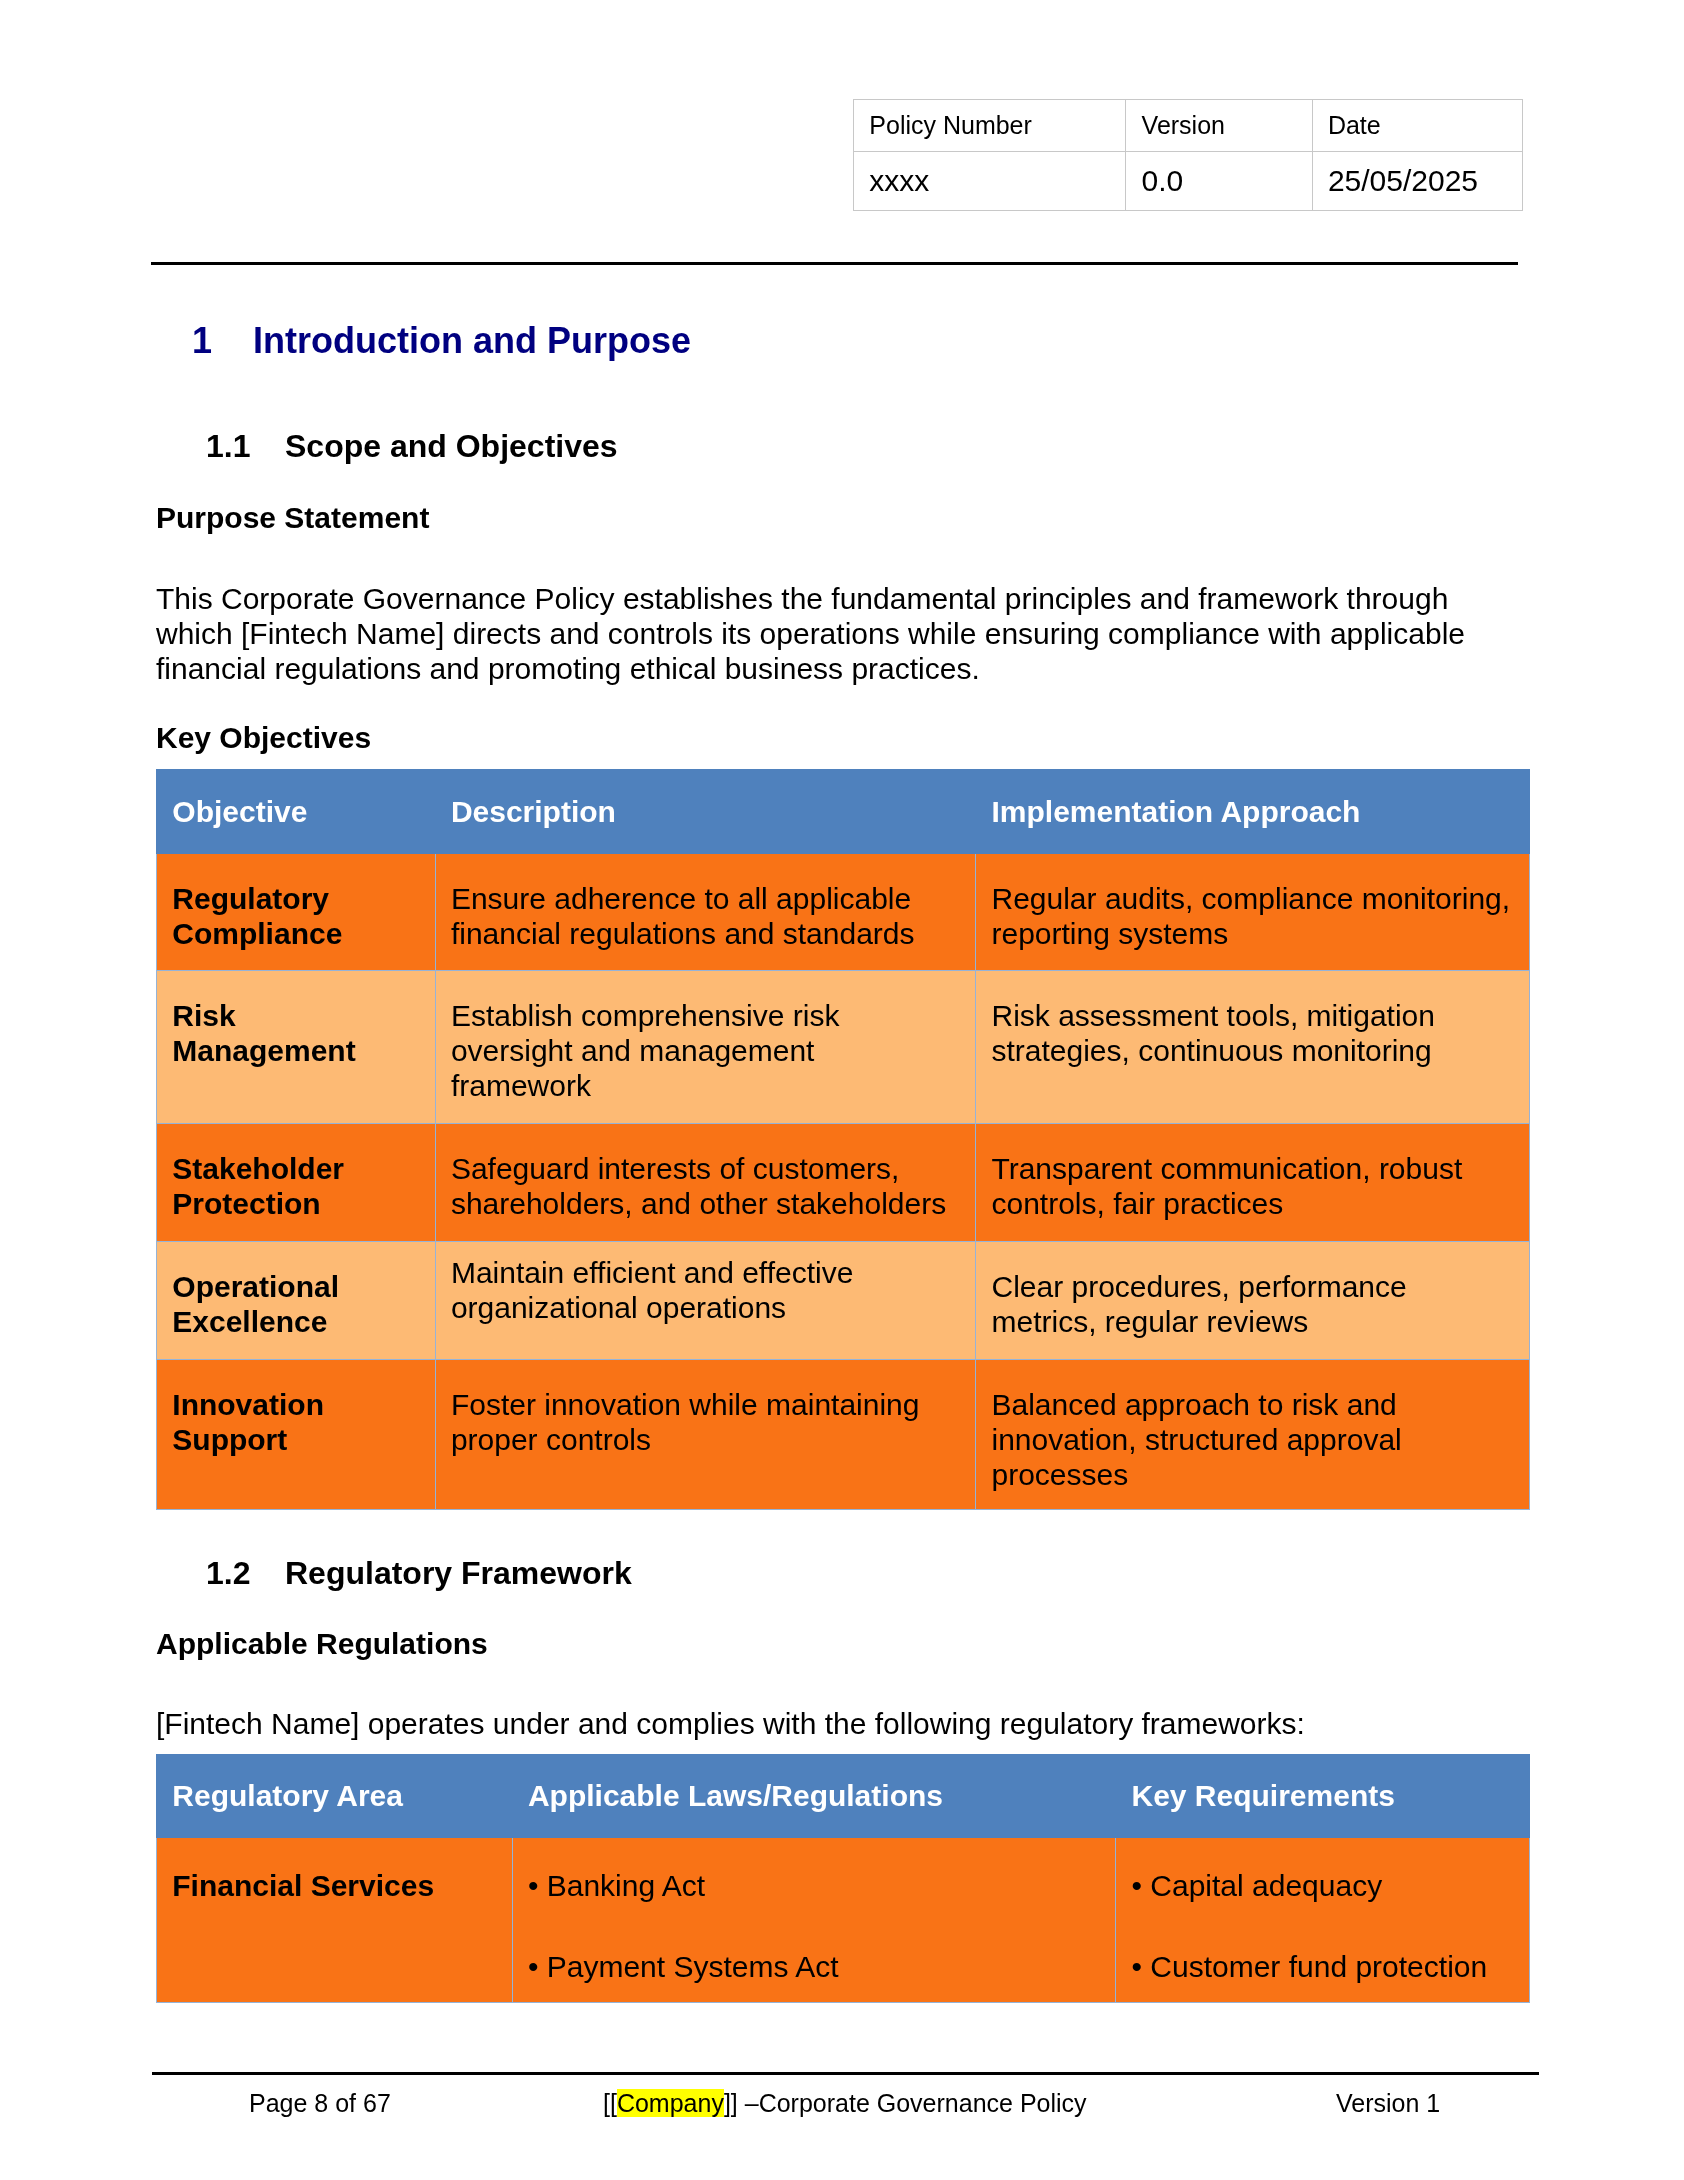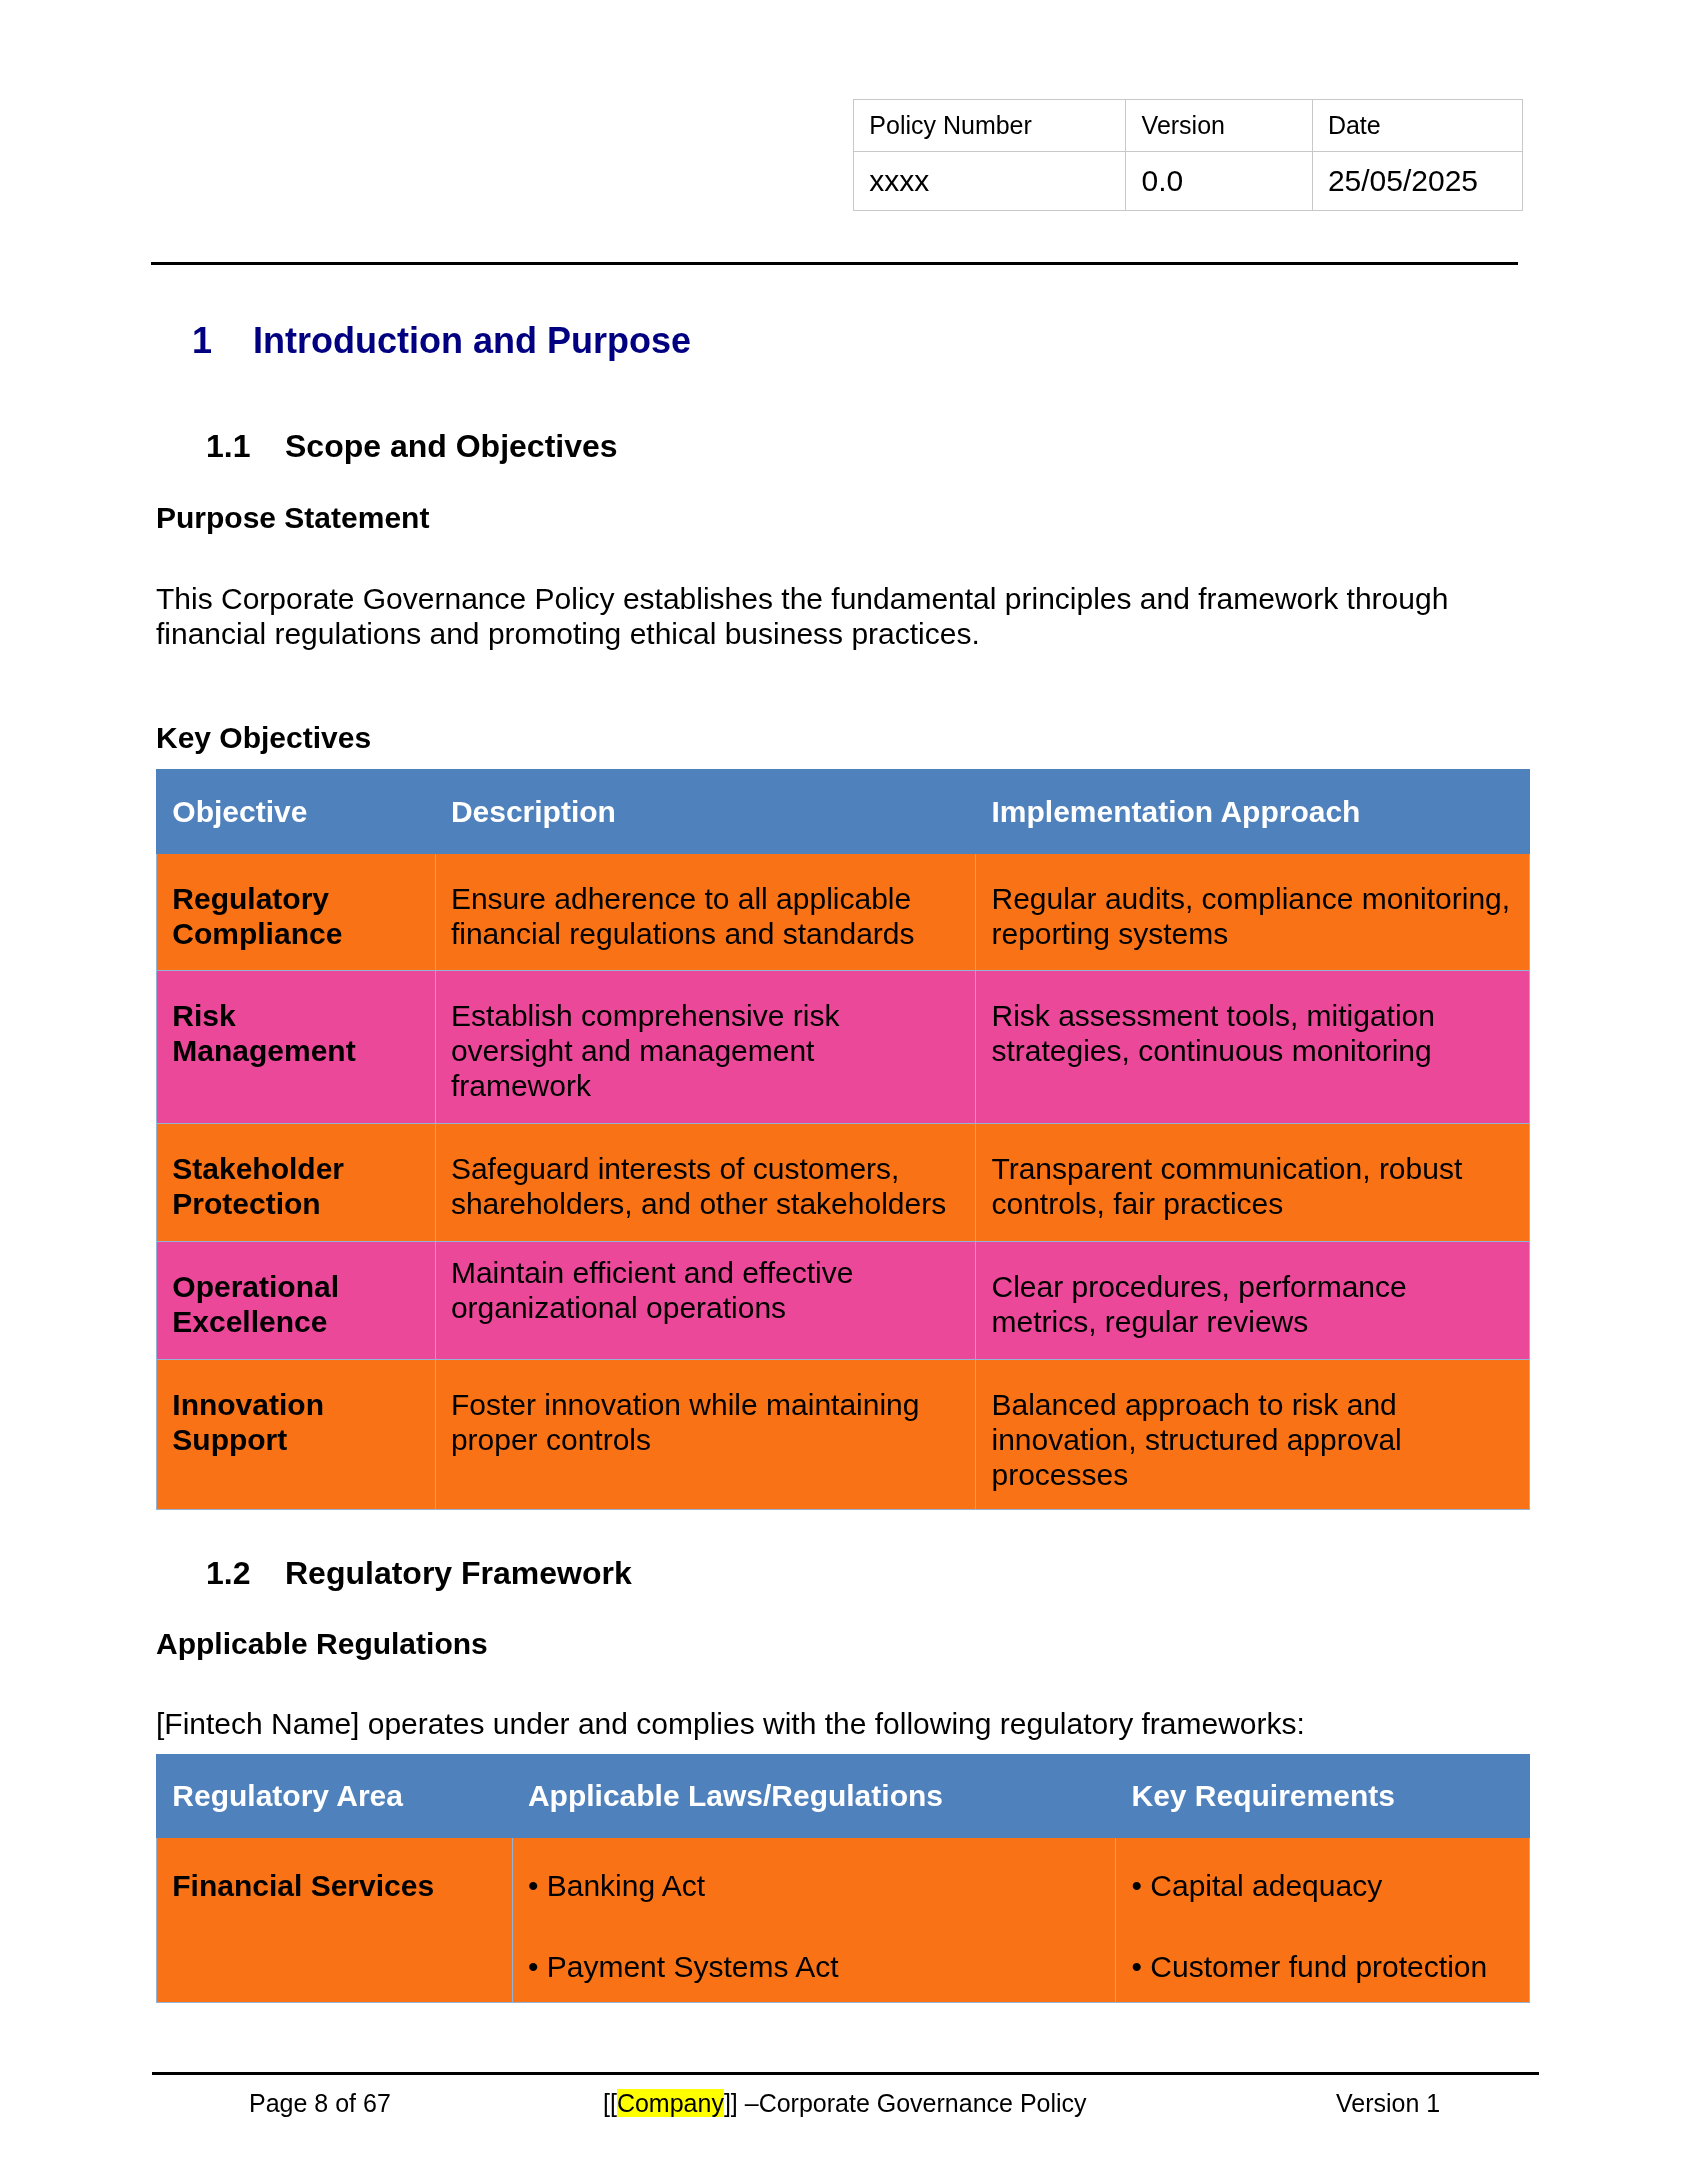--- a/index.html
+++ b/index.html
@@ -21,21 +21,21 @@
   .h2 .num { display: inline-block; width: 79px; }
   .h3 { position: absolute; left: 156px; font-size: 30px; font-weight: bold; white-space: nowrap; }
   .para { position: absolute; left: 156px; width: 1363px; font-size: 30px; line-height: 35px; }
 
   .grid { position: absolute; border-collapse: collapse; table-layout: fixed; }
   .grid th { background: #4f81bd; color: #fff; font-weight: bold; font-size: 30px; text-align: left;
              padding: 0 15.3px; border: 1.7px solid #4f81bd; vertical-align: middle; }
   .grid td { border: 1.7px solid #95b3d7; font-size: 30px; line-height: 35px; padding: 0 15.3px;
              vertical-align: top; }
   .grid tr.alt td { background: #f97316; }
-  .grid tr.white td { background: #ec4899; }
+  .grid tr.white td { background: #fdba74; }
   .grid td.bold { font-weight: bold; }
 
   .footer { position: absolute; top: 2089px; font-size: 25px; white-space: nowrap; }
   .hl { background: #ffff00; }
 </style>
 </head>
 <body>
 
 <table class="meta-table">
   <tbody>
@@ -59,20 +59,21 @@
 </div>
 
 <div class="h2" style="left:206px; top:428px;">
   <span class="num">1.1</span><span>Scope and Objectives</span>
 </div>
 
 <div class="h3" style="top:501px;">Purpose Statement</div>
 
 <div class="para" style="top:581px;">
   <div>This Corporate Governance Policy establishes the fundamental principles and framework through</div>
+  <div>which [Fintech Name] directs and controls its operations while ensuring compliance with applicable</div>
   <div>financial regulations and promoting ethical business practices.</div>
 </div>
 
 <div class="h3" style="top:721px;">Key Objectives</div>
 
 <table class="grid" style="left:156px; top:769px; width:1374px;">
   <tbody>
       <tr style="height:84px;">
     <th style="width:247px;">Objective</th>
     <th style="width:509px;">Description</th>

